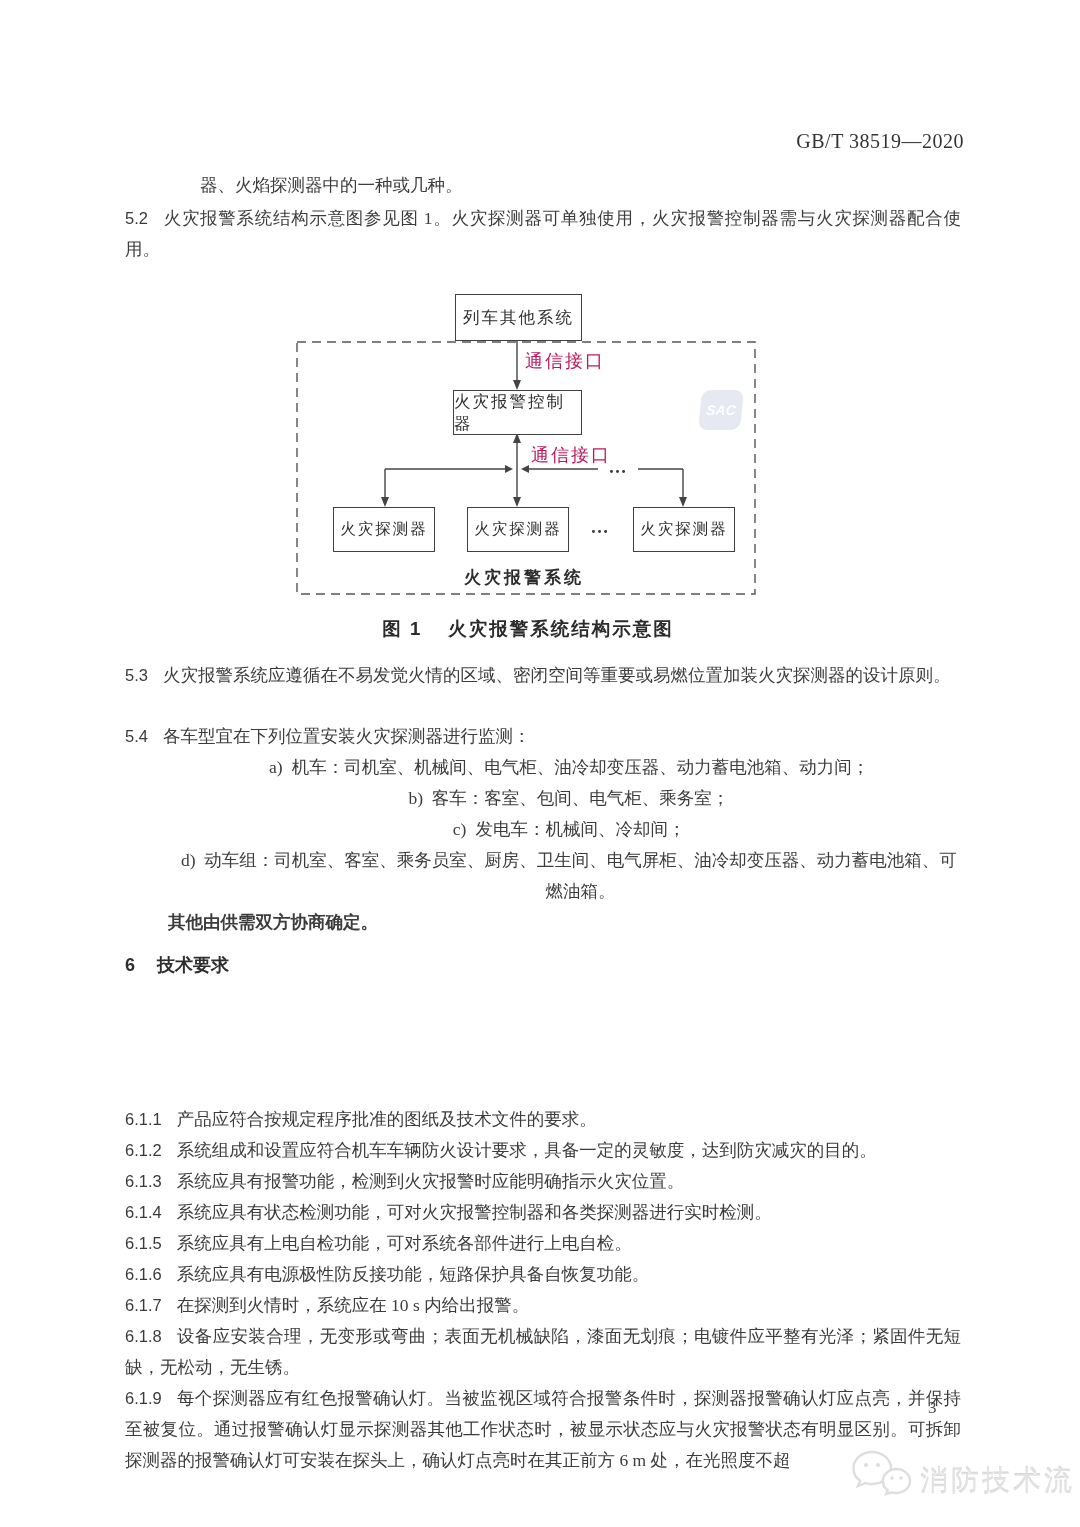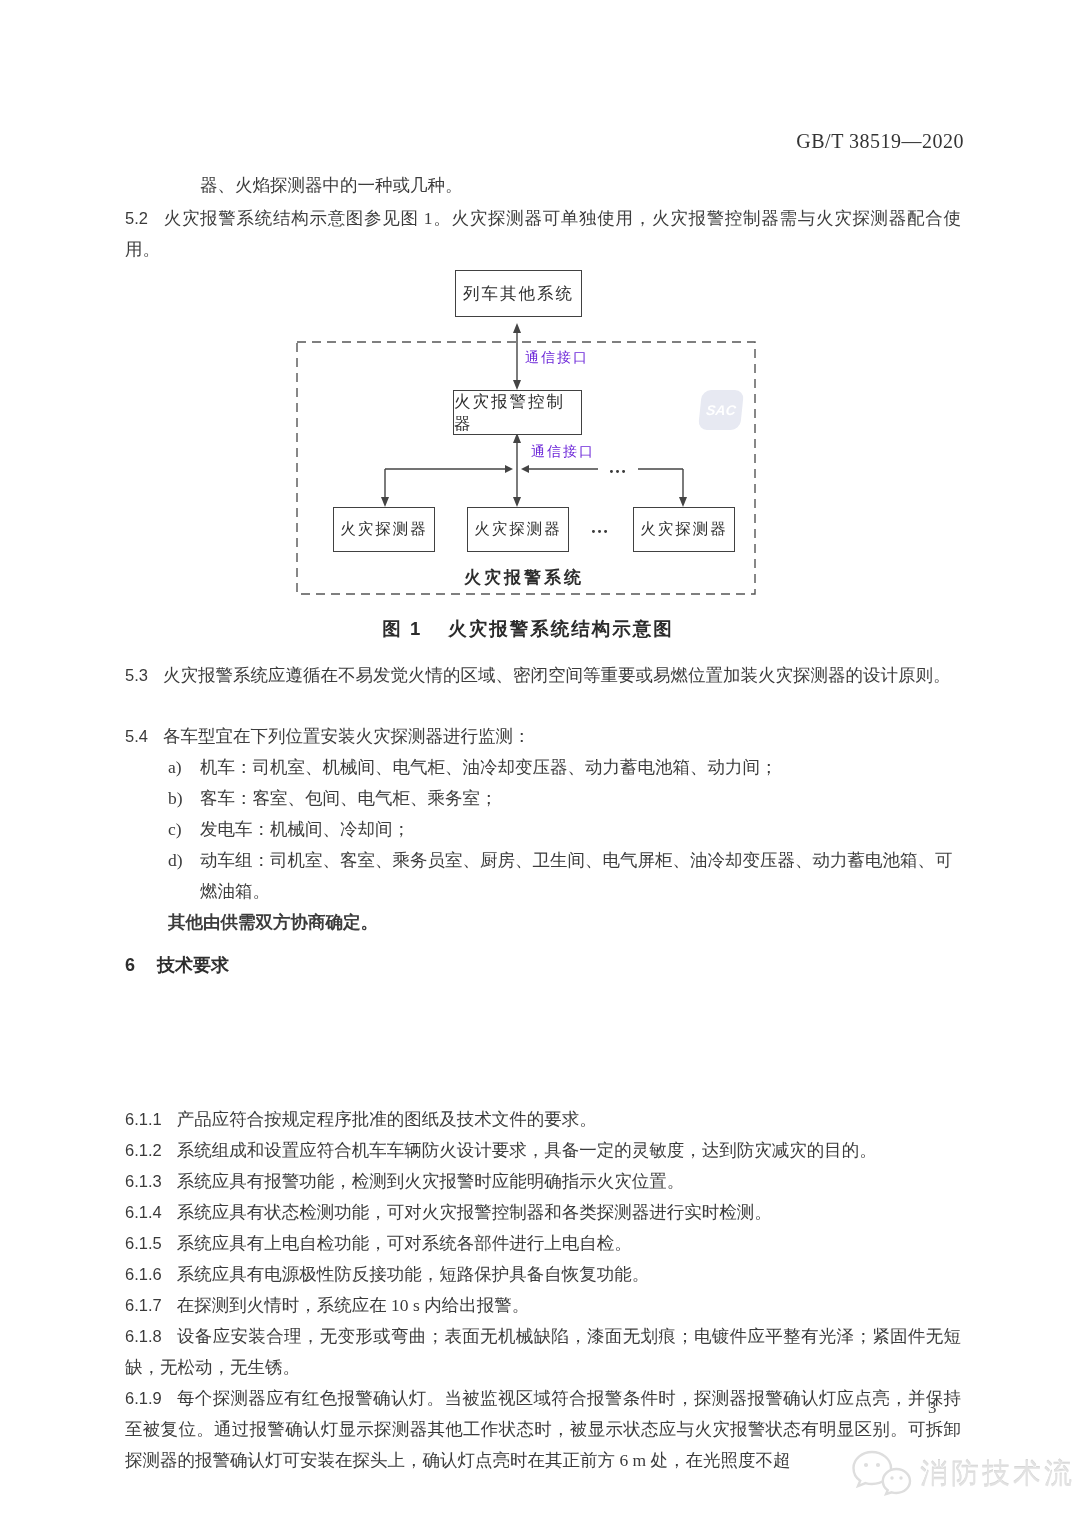--- a/index.html
+++ b/index.html
@@ -18,61 +18,61 @@
     font-family:"Liberation Serif","DejaVu Serif",serif;
   }
   .body-block{left:125px;width:836px;font-size:17.5px;line-height:31px;text-align:justify;}
   .cont-para{padding-left:75px;text-align:left;}
   .cnum{
     font-family:Liberation Sans, sans-serif;
     font-size:16.5px;color:#3a3a3a;
     display:inline-block;margin-right:15px;
   }
   p{margin:0;padding:0;}
-  .li{padding-left:75px;text-indent:-32px;text-align:left;}
+  .li{padding-left:75px;text-indent:-32px;text-align:center;}
   .li .marker{
     display:inline-block;width:32px;text-indent:0;
     font-family:"Liberation Serif","DejaVu Serif",serif;
   }
   .note{padding-left:43px;text-align:left;font-weight:bold;}
   .heading{
     font-family:"Liberation Sans","DejaVu Sans",sans-serif;
     font-weight:600;font-size:18px;color:#2e2e2e;line-height:26px;text-align:left;
   }
   .heading .hnum{display:inline-block;margin-right:22px;font-weight:600;}
 
   
   .figure{left:0;top:270px;width:1080px;height:385px;}
   .figure svg.lines{position:absolute;left:0;top:0;}
   .fbox{
     position:absolute;
     border:1.5px solid #414141;background:#fff;
     display:flex;align-items:center;justify-content:center;
     font-size:16.5px;color:#2f2f2f;letter-spacing:2px;
   }
-  .flabel{position:absolute;font-size:14px;color:#6d28d9;letter-spacing:2px;}
+  .flabel{position:absolute;font-size:18px;color:#be185d;letter-spacing:2px;}
   .fdots{position:absolute;font-size:18px;font-weight:bold;color:#3a3a3a;letter-spacing:1px;text-align:center;}
   .fsys{position:absolute;left:0;width:1048px;text-align:center;font-size:17px;font-weight:bold;color:#2d2d2d;letter-spacing:3px;}
   .fcaption{
     position:absolute;left:0;width:1056px;text-align:center;
     font-family:"Liberation Sans","DejaVu Sans",sans-serif;
     font-weight:600;font-size:18.5px;color:#2b2b2b;letter-spacing:2px;
   }
   .fcaption .capnum{margin-right:26px;}
   .sac{
     position:absolute;left:700px;top:120px;width:42px;height:40px;
     background:#dfe2ee;border-radius:9px;opacity:.75;
     display:flex;align-items:center;justify-content:center;
     font-family:"Liberation Sans","DejaVu Sans",sans-serif;
     font-style:italic;font-weight:bold;font-size:14px;color:#ffffff;
     transform:skewX(-6deg);
   }
   
   .page-number{top:1398px;left:928px;font-size:17px;color:#4a4a4a;}
-  .wm{top:1448px;left:850px;display:flex;align-items:center;}
+  .wm{top:1448px;left:850px;display:flex;align-items:flex-end;}
   .wm-text{
     font-size:28px;color:#e2e2e2;letter-spacing:3px;margin-left:6px;
     text-shadow:0 1px 0 #ffffff,0 -1px 0 #d6d6d6;
     font-family:"Liberation Sans","DejaVu Sans",sans-serif;
   }
 </style>
 </head>
 <body>
 
 <div class="page">
@@ -108,21 +108,21 @@
 
       <line x1="385" y1="199" x2="385" y2="234" stroke="#444" stroke-width="1.4"></line>
       <polygon points="381,227 389,227 385,237" fill="#444"></polygon>
 
       <line x1="683" y1="199" x2="683" y2="234" stroke="#444" stroke-width="1.4"></line>
       <polygon points="679,227 687,227 683,237" fill="#444"></polygon>
     </svg>
 
     <div class="sac">SAC</div>
 
-    <div class="fbox" style="left:455px;top:0;width:125px;height:45px;">列车其他系统</div>
+    <div class="fbox" style="left:455px;top:24px;width:125px;height:45px;">列车其他系统</div>
     <div class="fbox" style="left:453px;top:120px;width:127px;height:43px;">火灾报警控制器</div>
     <div class="fbox" style="left:333px;top:237px;width:100px;height:43px;font-size:15.5px;">火灾探测器</div>
     <div class="fbox" style="left:467px;top:237px;width:100px;height:43px;font-size:15.5px;">火灾探测器</div>
     <div class="fbox" style="left:633px;top:237px;width:100px;height:43px;font-size:15.5px;">火灾探测器</div>
 
     <div class="flabel" style="left:525px;top:79px;">通信接口</div>
     <div class="flabel" style="left:531px;top:173px;">通信接口</div>
     <div class="fdots" style="left:600px;top:187px;width:36px;">…</div>
     <div class="fdots" style="left:580px;top:247px;width:40px;">…</div>
     <div class="fsys" style="top:296px;">火灾报警系统</div>

